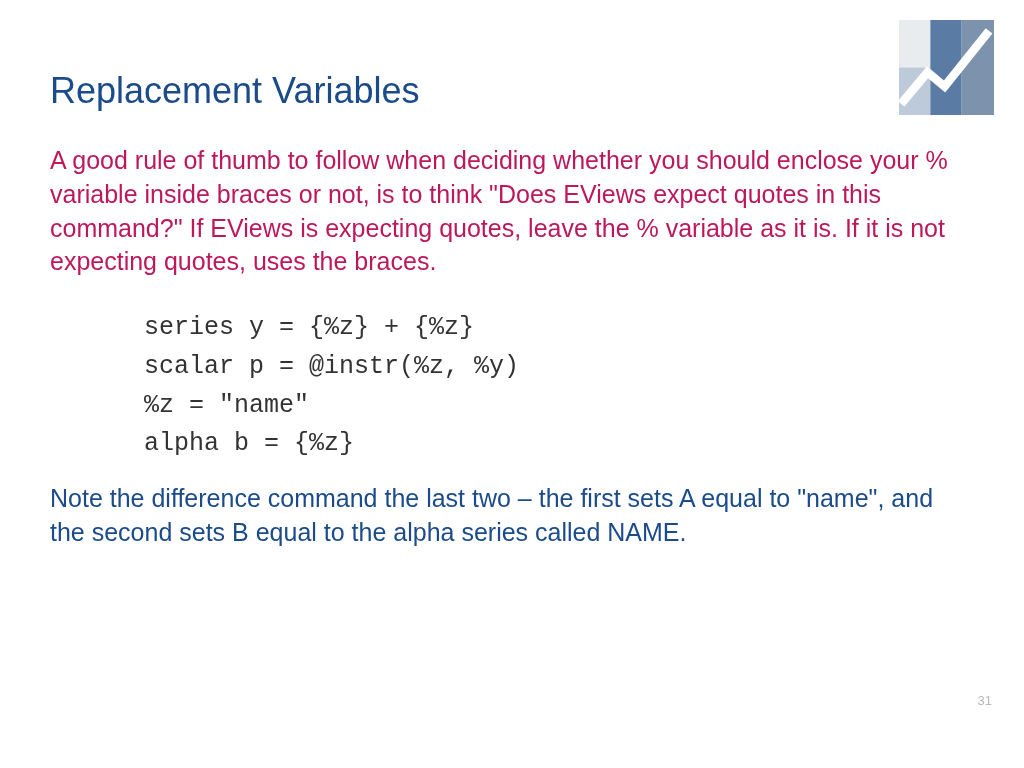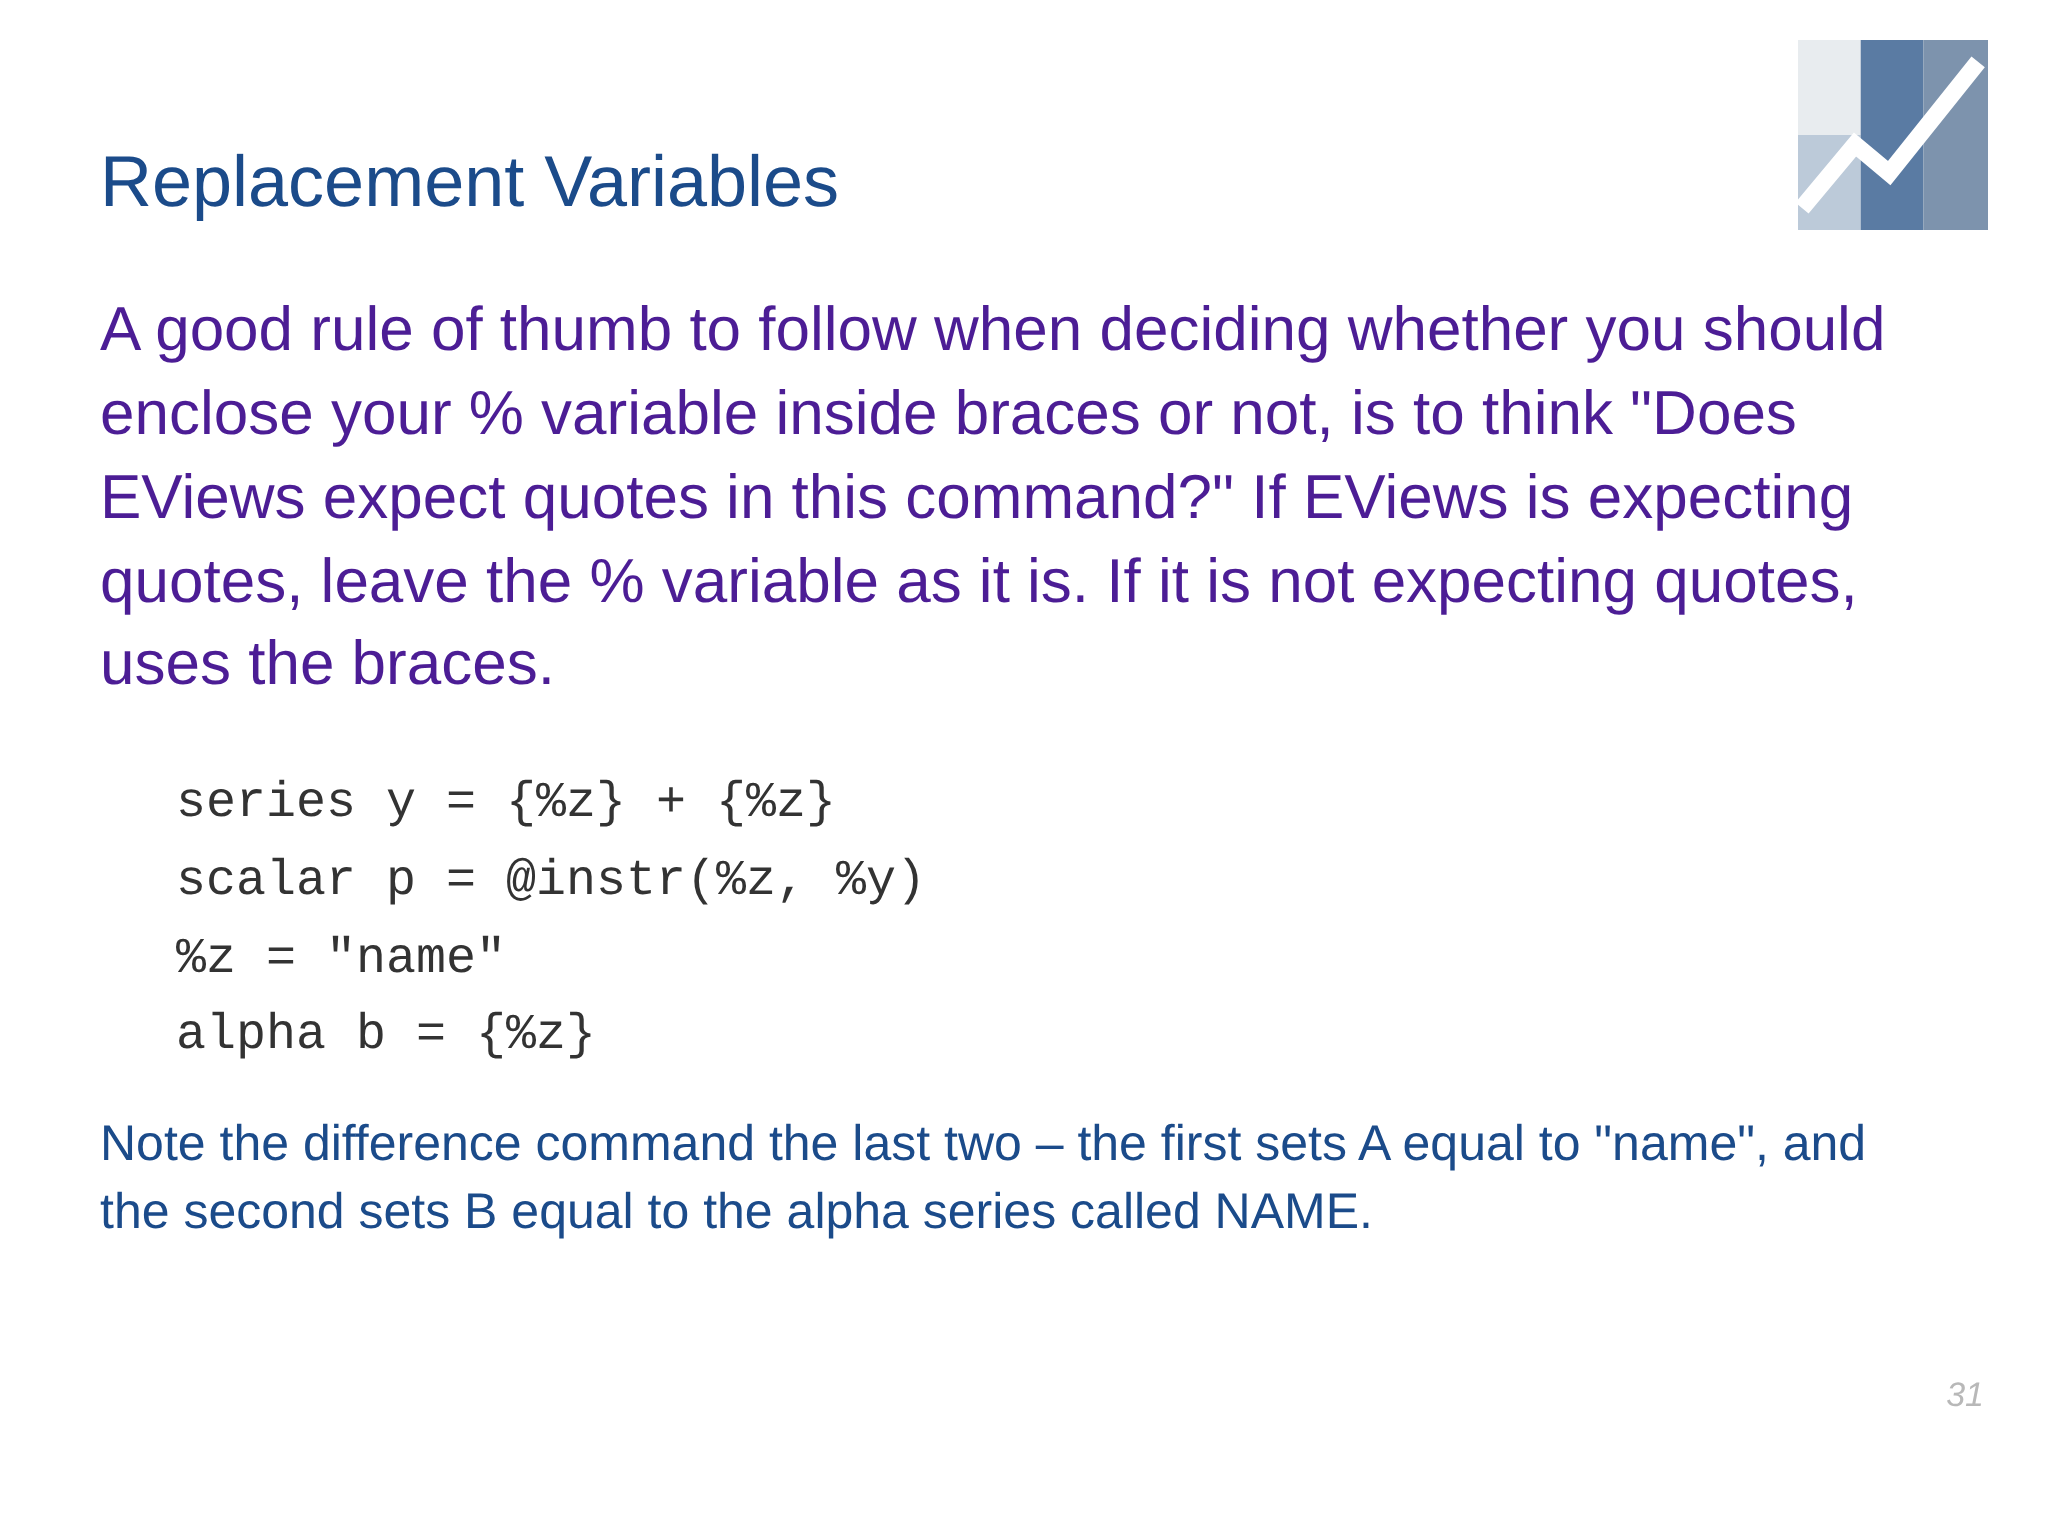--- a/index.html
+++ b/index.html
@@ -29,46 +29,45 @@
       height: 95px;
     }
     .title {
       color: #1b4b8a;
       font-size: 36px;
       font-weight: normal;
       margin-top: 40px;
       margin-bottom: 32px;
     }
     .body-text {
-      color: #4c1d95;
-      font-size: 31px;
+      color: #be185d;
+      font-size: 25px;
       line-height: 1.35;
       margin-bottom: 30px;
     }
     .code-block {
       font-family: "Courier New", Courier, monospace;
       color: #333333;
       font-size: 25px;
       line-height: 1.55;
-      margin-left: 38px;
+      margin-left: 94px;
       margin-bottom: 18px;
       white-space: pre;
     }
     .note-text {
       color: #1b4b8a;
       font-size: 25px;
       line-height: 1.35;
     }
     .page-number {
       position: absolute;
       bottom: 60px;
       right: 32px;
       color: #b8b8b8;
-      font-size: 17px;
-      font-style: italic;
+      font-size: 13px;
     }
   </style>
 </head>
 <body>
 
 <div class="slide">
 
   <div class="logo">
     <svg viewBox="0 0 100 100" width="95" height="95">
       <rect x="0" y="0" width="33" height="50" fill="#e8ecef"></rect>

